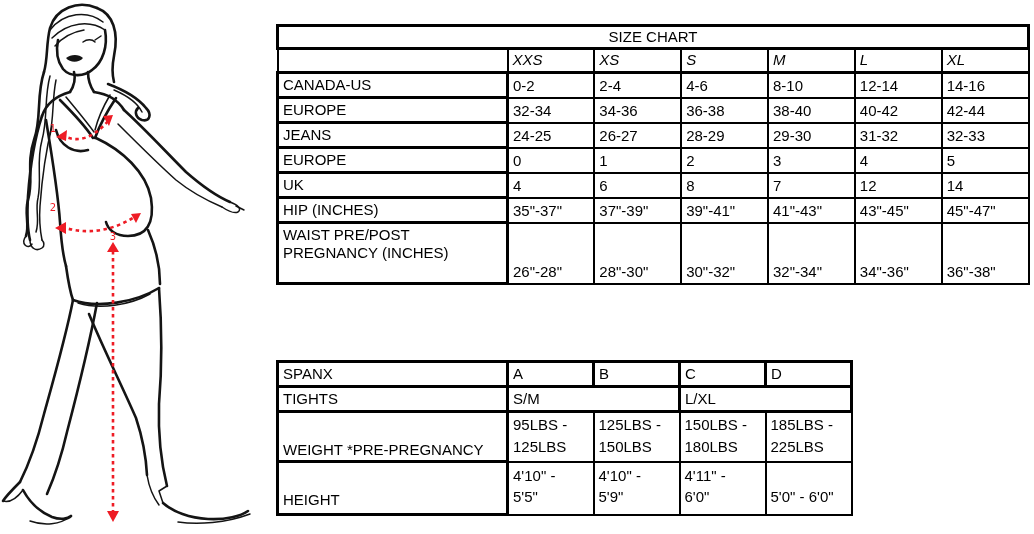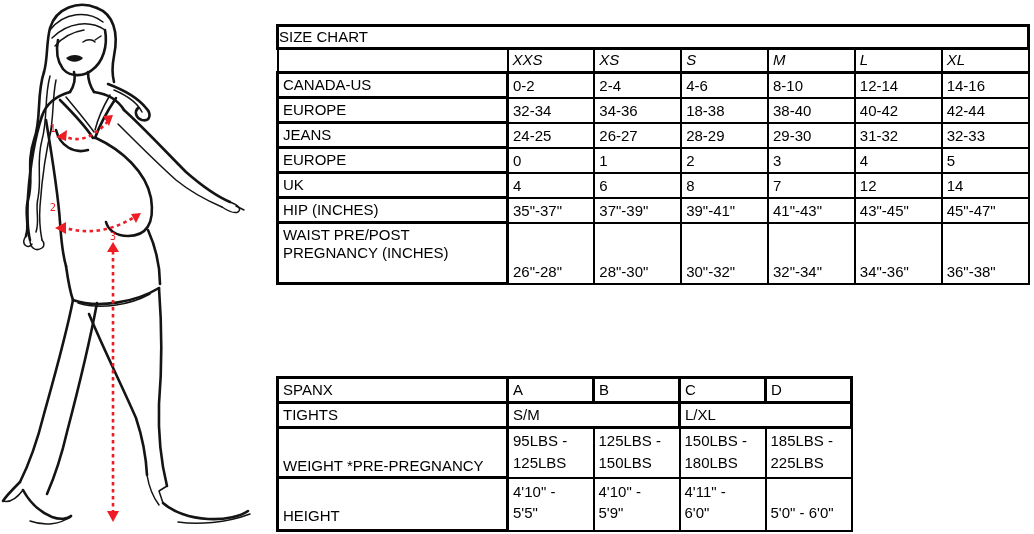--- a/index.html
+++ b/index.html
@@ -19,28 +19,28 @@
   .ink path.solid{fill:var(--line-color);stroke:none;}
   .measure path{fill:none;stroke:var(--measure-color);stroke-width:2.6;stroke-dasharray:3.5 3.5;stroke-linecap:butt;}
   .measure polygon{fill:var(--measure-color);stroke:none;}
   .measure text{fill:var(--measure-color);font-family:"DejaVu Sans", sans-serif;font-size:10px;}
   
   table{border-collapse:collapse;table-layout:fixed;background:#fff;position:absolute;
         font-size:15px;line-height:1.2;}
   td{border:2px solid #000;padding:0 3px 2px 4px;vertical-align:bottom;overflow:hidden;}
   td.lbl{border-width:3px;margin-left:32px;}
   .t1{left:276px;top:24px;width:754px;}
-  .t1 tr.title-row td{border-width:3px;vertical-align:middle;padding:1px 0;}
+  .t1 tr.title-row td{border-width:3px;text-align:center;vertical-align:middle;padding:1px 0;}
   .t1 tr.title-row{height:22px;}
   .t1 tr.head-row{height:24px;}
   .t1 tr.head-row td{border-top-width:3px;border-bottom-width:3px;font-style:italic;}
   .t1 tr.data-row{height:25px;}
   .t1 tr.tall-row{height:61px;}
   .t1 tr.tall-row td.lbl{vertical-align:top;padding-top:2px;}
-  .t2{left:276px;top:376px;width:577px;}
+  .t2{left:276px;top:360px;width:577px;}
   .t2 tr.brand-row{height:25px;}
   .t2 tr.brand-row td{border-width:3px;}
   .t2 tr.tights-row{height:25px;}
   .t2 tr.tights-row td{border-width:3px;}
   .t2 td.span-size{}
   .t2 tr.weight-row{height:50px;}
   .t2 tr.weight-row td.lbl{vertical-align:bottom;padding-bottom:1px;}
   .t2 tr.height-row{height:53px;}
   .t2 tr.height-row td.lbl{vertical-align:bottom;padding-bottom:4px;}
   td.ml{white-space:pre-line;line-height:1.45;margin-left:16px;}
@@ -168,21 +168,21 @@
       <td>2-4</td>
       <td>4-6</td>
       <td>8-10</td>
       <td>12-14</td>
       <td>14-16</td>
     </tr>
     <tr class="data-row">
       <td class="lbl">EUROPE</td>
       <td>32-34</td>
       <td>34-36</td>
-      <td>18-38</td>
+      <td>36-38</td>
       <td>38-40</td>
       <td>40-42</td>
       <td>42-44</td>
     </tr>
     <tr class="data-row">
       <td class="lbl">JEANS</td>
       <td>24-25</td>
       <td>26-27</td>
       <td>28-29</td>
       <td>29-30</td>

